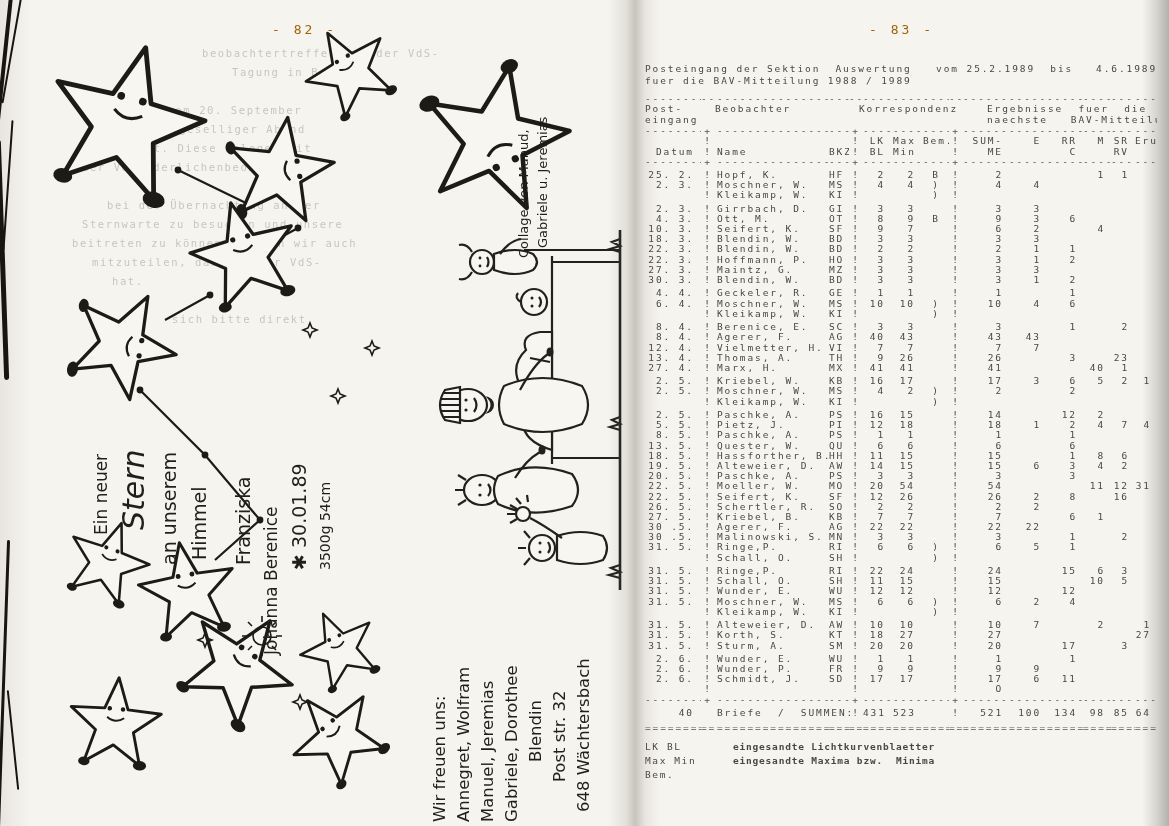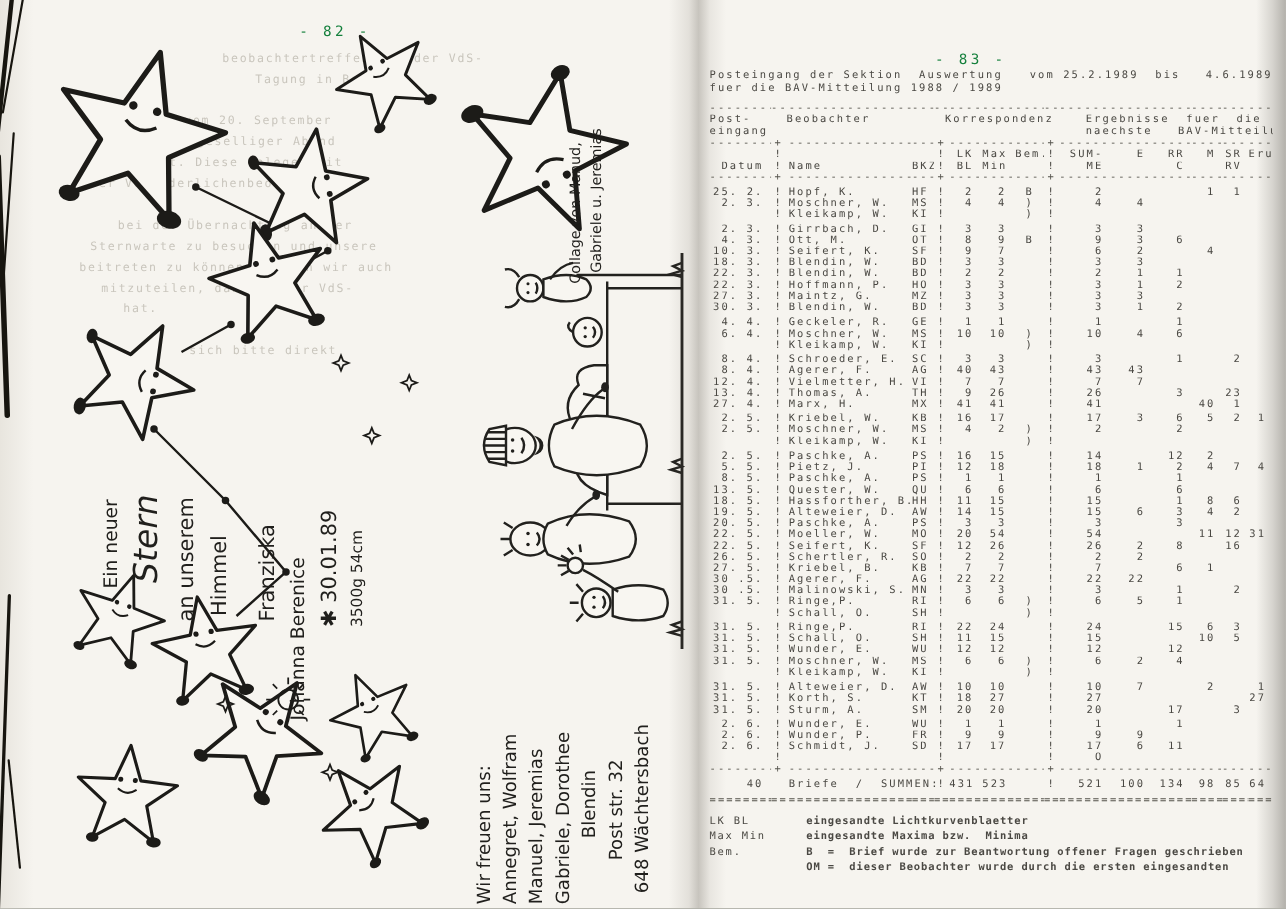--- a/index.html
+++ b/index.html
@@ -7,21 +7,21 @@
          font-family:"DejaVu Sans Mono",monospace;}
   
   .gutter{position:absolute;left:608px;top:0;width:52px;height:826px;pointer-events:none;
     background:linear-gradient(90deg,rgba(110,103,92,0) 0%,rgba(110,103,92,.14) 35%,rgba(92,86,76,.30) 52%,rgba(110,103,92,.10) 72%,rgba(110,103,92,0) 100%);}
   .edge-right{position:absolute;left:1142px;top:0;width:27px;height:826px;
     background:linear-gradient(90deg,rgba(0,0,0,0) 0%,rgba(70,67,60,.18) 55%,rgba(70,67,60,.38) 100%);}
   .edge-left{position:absolute;left:0;top:0;width:34px;height:826px;
     background:linear-gradient(90deg,#e8e5de 0%,rgba(246,244,239,0) 90%);}
   .streak{position:absolute;background:#17150f;border-radius:3px;}
 
-  .page-num{position:absolute;font-size:13px;letter-spacing:3px;color:#15803d;}
+  .page-num{position:absolute;font-size:13px;letter-spacing:3px;color:#a16207;}
 
   
   .ghost-heading{position:absolute;left:657px;top:40px;width:470px;
     font-family:"Liberation Sans",sans-serif;font-weight:bold;font-size:15.5px;letter-spacing:.5px;
     color:#b9b4a9;opacity:.85;filter:blur(.4px);}
   .ghost-block{position:absolute;left:52px;top:44px;width:420px;font-size:10.5px;letter-spacing:1.6px;
     color:#a49f93;opacity:.55;filter:blur(.35px);line-height:19px;white-space:pre;}
   .ghost-block div{height:19px;}
 
   
@@ -201,21 +201,21 @@
   <div class="rot family" style="left:428px;top:822px;">
       <div>Wir freuen uns:</div>
       <div>Annegret, Wolfram</div>
       <div>Manuel, Jeremias</div>
       <div>Gabriele, Dorothee</div>
       <div style="margin-left: 60px;">Blendin</div>
       <div style="margin-left: 40px;">Post str. 32</div>
       <div style="margin-left: 10px;">648 Wächtersbach</div>
     </div>
 
-  <div class="page-num" style="left:850px;top:22px;margin-top:25px;">- 83 -</div>
+  <div class="page-num" style="left:869px;top:22px;">- 83 -</div>
 
   <div class="rp-table">
     <div class="title-row">
       <span>Posteingang der Sektion  Auswertung</span>
       <span>vom 25.2.1989  bis   4.6.1989</span>
     </div>
     <div class="subtitle-row">fuer die BAV-Mitteilung 1988 / 1989</div>
     <div id="table-body">
         <div class="spacer" style="height: 4px;"></div>
         <div class="trow sep">
@@ -543,21 +543,21 @@
           <span class="tc tc10"></span>
           <span class="tc tc11"></span>
           <span class="tc tc12"></span>
           <span class="tc tc13"></span>
           <span class="tc tc14"></span>
         </div>
         <div class="spacer"></div>
         <div class="trow ">
           <span class="tc tc0">8. 4.</span>
           <span class="tc tc1">!</span>
-          <span class="tc tc2">Schroeder, E.</span>
+          <span class="tc tc2">Berenice, E.</span>
           <span class="tc tc3">SC</span>
           <span class="tc tc4">!</span>
           <span class="tc tc5">3</span>
           <span class="tc tc6">3</span>
           <span class="tc tc7"></span>
           <span class="tc tc8">!</span>
           <span class="tc tc9">3</span>
           <span class="tc tc10"></span>
           <span class="tc tc11">1</span>
           <span class="tc tc12"></span>
@@ -1207,23 +1207,21 @@
       <div class="lrow">
         <span class="lterm">LK BL</span>
         <span class="ltext">eingesandte Lichtkurvenblaetter</span>
       </div>
       <div class="lrow">
         <span class="lterm">Max Min</span>
         <span class="ltext">eingesandte Maxima bzw.  Minima</span>
       </div>
       <div class="lrow">
         <span class="lterm">Bem.</span>
-        <span class="ltext">B  =  Brief wurde zur Beantwortung offener Fragen geschrieben</span>
       </div>
       <div class="lrow">
         <span class="lterm"></span>
-        <span class="ltext">OM =  dieser Beobachter wurde durch die ersten eingesandten</span>
       </div>
     </div>
 
   <div class="gutter"></div>
   <div class="edge-right"></div>
 </div>
 
 </body></html>

